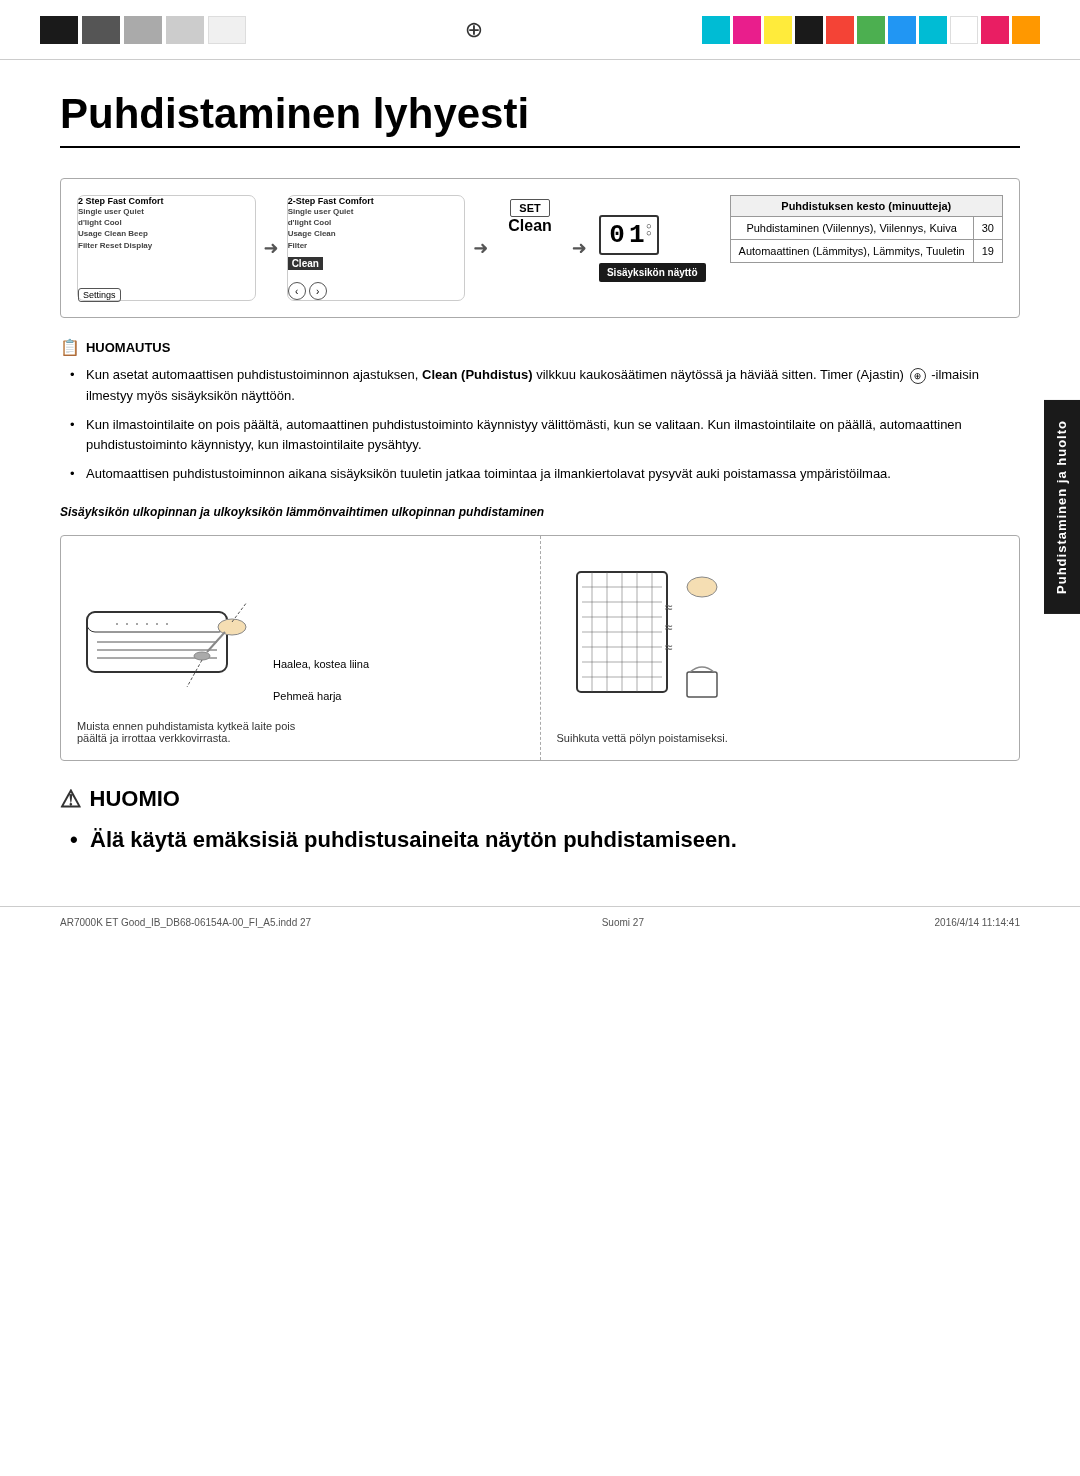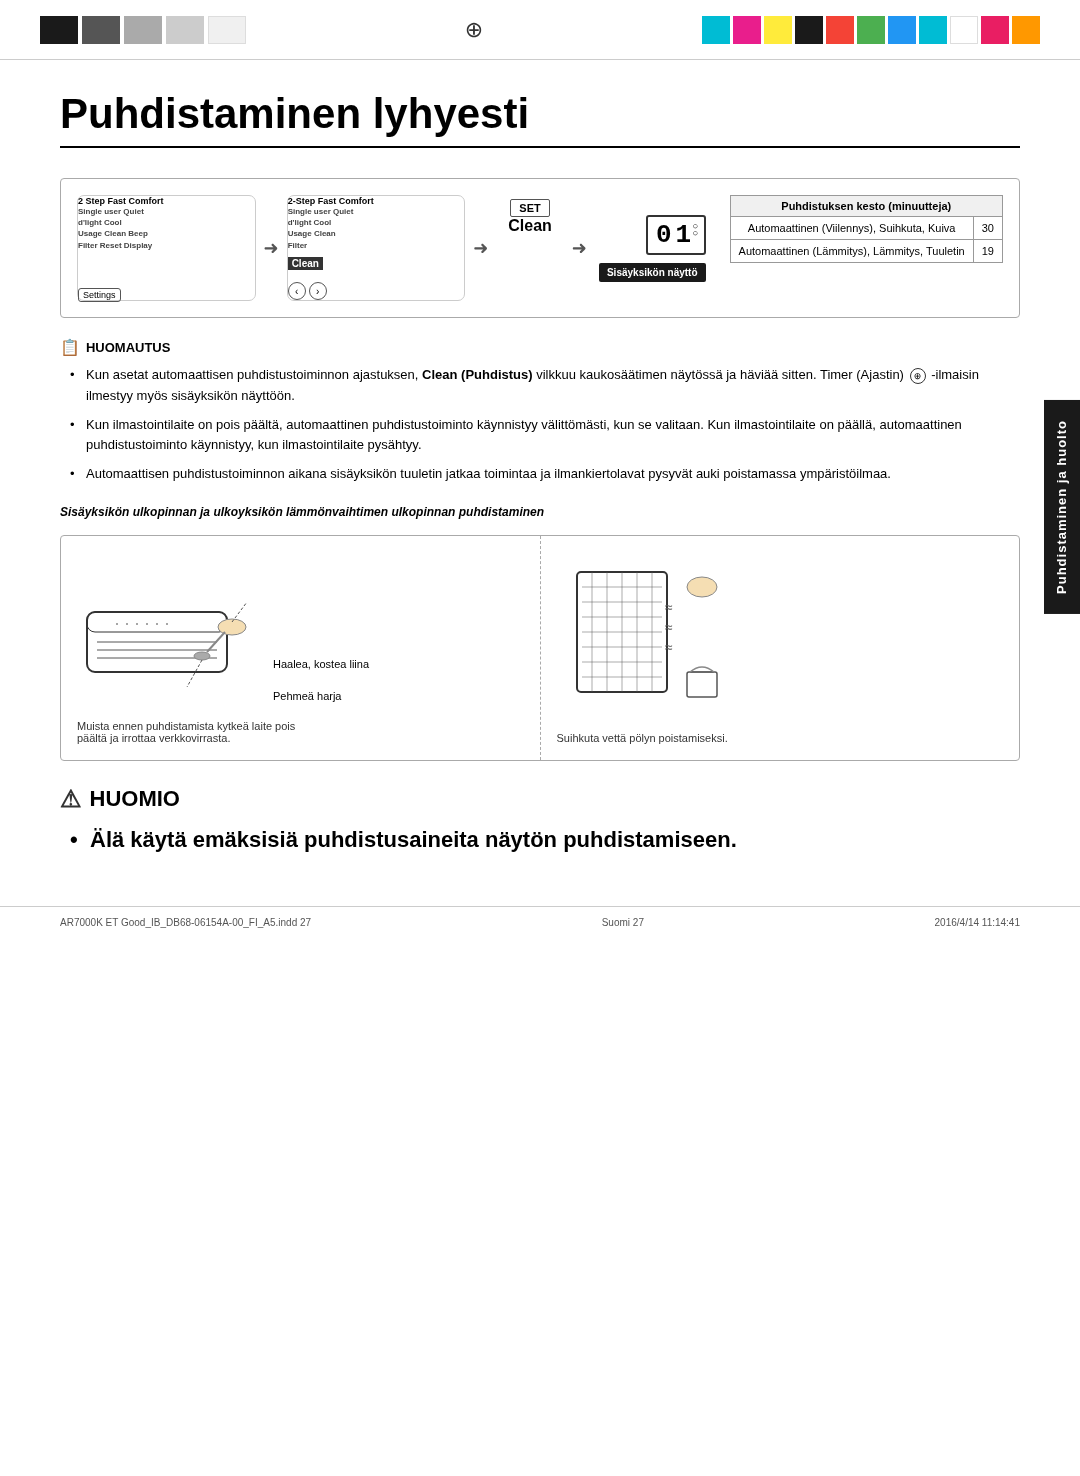--- a/index.html
+++ b/index.html
@@ -155,21 +155,21 @@
       border: 1px solid #555;
       border-radius: 2px;
       padding: 2px 8px;
       font-size: 11px;
       font-weight: bold;
     }
 
     .diagram-display {
       display: flex;
       flex-direction: column;
-      align-items: flex-end;
+      align-items: flex-start;
       justify-content: center;
       padding: 8px;
       gap: 4px;
     }
     .display-screen {
       border: 2px solid #333;
       border-radius: 3px;
       width: 60px;
       height: 40px;
       display: flex;
@@ -484,21 +484,21 @@
 
     <div style="margin-left:12px; display:flex; align-items:flex-start;">
       <table class="diagram-table">
         <thead>
           <tr>
             <th colspan="2">Puhdistuksen kesto (minuutteja)</th>
           </tr>
         </thead>
         <tbody>
           <tr>
-            <td>Automaattinen (Viilennys), Suihkuta, Kuiva</td>
+            <td>Puhdistaminen (Viilennys), Viilennys, Kuiva</td>
             <td>30</td>
           </tr>
           <tr>
             <td>Automaattinen (Lämmitys), Lämmitys, Tuuletin</td>
             <td>19</td>
           </tr>
         </tbody>
       </table>
     </div>
   </div>

